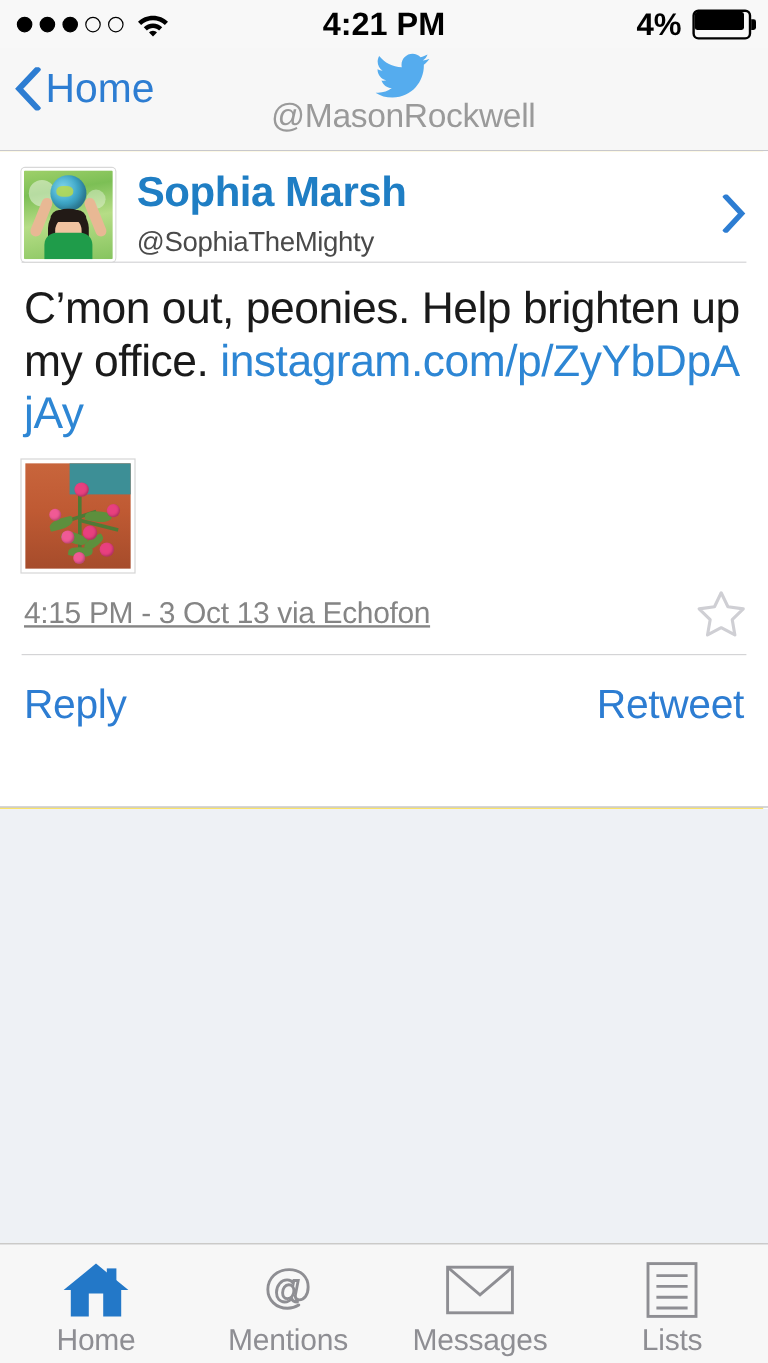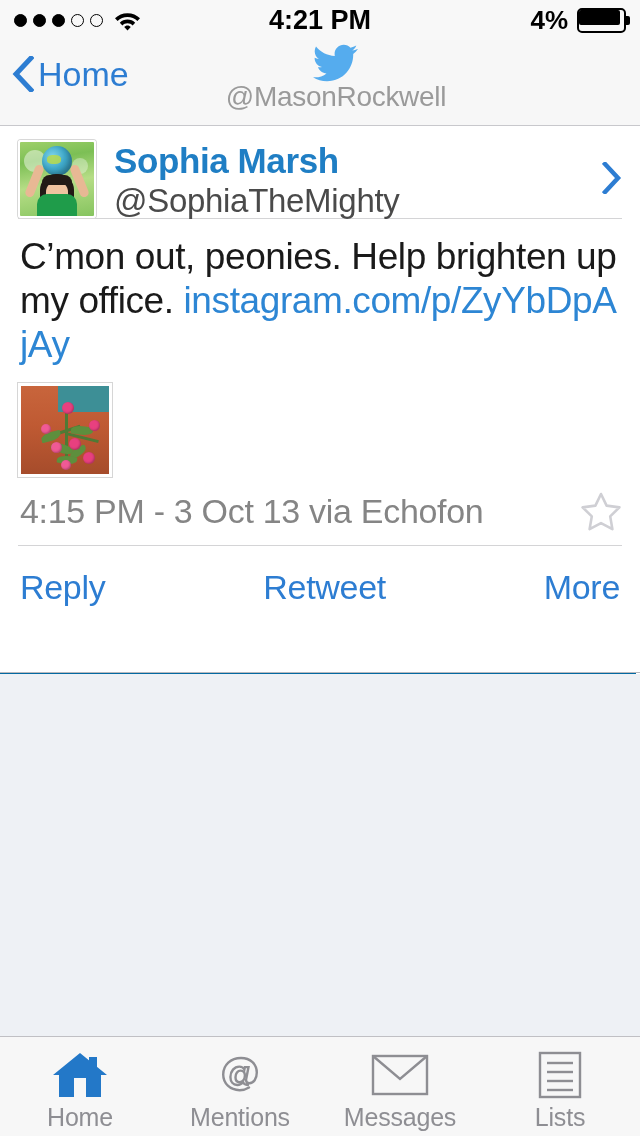--- a/index.html
+++ b/index.html
@@ -2,21 +2,21 @@
 <html><head>
 <meta charset="utf-8">
 <style>
   * { box-sizing: border-box; margin: 0; padding: 0; }
   html, body {
     width: 640px; height: 1136px;
     background: #ffffff;
     font-family: "Liberation Sans", sans-serif;
     overflow: hidden;
   }
-  #app { position: relative; width: 636px; height: 1136px; background: #0369a1; }
+  #app { position: relative; width: 636px; height: 1136px; background: #fde047; }
 
   
   .statusbar {
     position: absolute; top: 0; left: 0; width: 640px; height: 40px;
     background: #f8f8f8;
     display: flex; align-items: center;
   }
   .sb-left { position: absolute; left: 14px; top: 0; height: 40px; display: flex; align-items: center; gap: 7px; }
   .dots { display: flex; align-items: center; gap: 6px; }
   .dot { width: 13px; height: 13px; border-radius: 50%; border: 1.8px solid #000; }
@@ -91,21 +91,21 @@
     position:absolute; left:50%; top:39px; transform:translateX(-50%);
     width:22px; height:26px; border-radius:11px 11px 10px 10px; background:#f0c3a0;
   }
   .av-bangs { position:absolute; left:50%; top:33px; transform:translateX(-50%); width:30px; height:10px; border-radius:12px 12px 4px 4px; background:#221a16;}
   .av-body {
     position:absolute; left:50%; bottom:0; transform:translateX(-50%);
     width:40px; height:22px; border-radius:10px 10px 0 0; background:#1f9c4a;
   }
   .author-names { margin-left: 18px; padding-top: 0px; }
   .author-name { font-size: 35px; color: #1f7ec4; font-weight: bold; line-height: 42px; letter-spacing: -0.4px; }
-  .author-handle { font-size: 33px; color: #4a4a4a; line-height: 38px; letter-spacing: -0.3px; }
+  .author-handle { font-size: 23px; color: #4a4a4a; line-height: 38px; letter-spacing: -0.3px; }
   .chev-right { position: absolute; right: 18px; top: 36px; width: 20px; height: 32px; cursor: pointer; }
 
   .hr { height: 1px; background: #d4d4d6; margin: 0 18px; }
 
   .tweet-text {
     padding: 16px 20px 0 20px;
     font-size: 37px; line-height: 44px; color: #1a1a1a; letter-spacing: -0.4px;
   }
   .tweet-link { color: #2d86d4; word-break: break-all; cursor: pointer; }
 
@@ -118,21 +118,21 @@
   .mt-teal { position:absolute; right:0; top:0; width:58%; height:30%; background:#3d8f96; }
   .mt-stem { position:absolute; background:#4f7a35; }
   .mt-leaf { position:absolute; background:#5d8f3d; border-radius:60% 10% 60% 10%; }
   .mt-bud { position:absolute; border-radius:50%; background:#e8407f; box-shadow: inset -1px -1px 2px rgba(0,0,0,.25); }
   .mt-bud.lt { background:#f05a95; }
 
   .meta-row {
     display: flex; align-items: center; justify-content: space-between;
     padding: 14px 18px 0 20px;
   }
-  .meta-text { font-size: 34px; color: #858585; letter-spacing: -0.3px; }
+  .meta-text { font-size: 25px; color: #858585; letter-spacing: -0.3px; text-decoration: underline; }
   .star { width: 42px; height: 40px; cursor: pointer; }
 
   .hr2 { height: 1px; background: #d4d4d6; margin: 14px 18px 0 18px; }
 
   .actions {
     display: flex; align-items: flex-start; justify-content: space-between;
     padding: 22px 20px 0 20px;
   }
   .action-btn { font-size: 34px; color: #2d7dd2; cursor: pointer; letter-spacing: -0.3px; }
 
@@ -264,21 +264,20 @@
           <path d="M21 3 L26.6 14.6 L39.4 16.4 L30.2 25.4 L32.4 38.1 L21 32.1 L9.6 38.1 L11.8 25.4 L2.6 16.4 L15.4 14.6 Z" fill="none" stroke="#cfcfd4" stroke-width="2.6" stroke-linejoin="round"></path>
         </svg>
       </span>
     </div>
 
     <div class="hr2"></div>
 
     <div class="actions">
       <span class="action-btn">Reply</span>
       <span class="action-btn">Retweet</span>
-      <span class="action-btn">More</span>
     </div>
   </div>
 
   <div class="empty-area"></div>
 
   <div class="tabbar">
 
     <div class="tab active">
       <span class="tab-ico">
         <svg width="58" height="50" viewBox="0 0 58 50">

